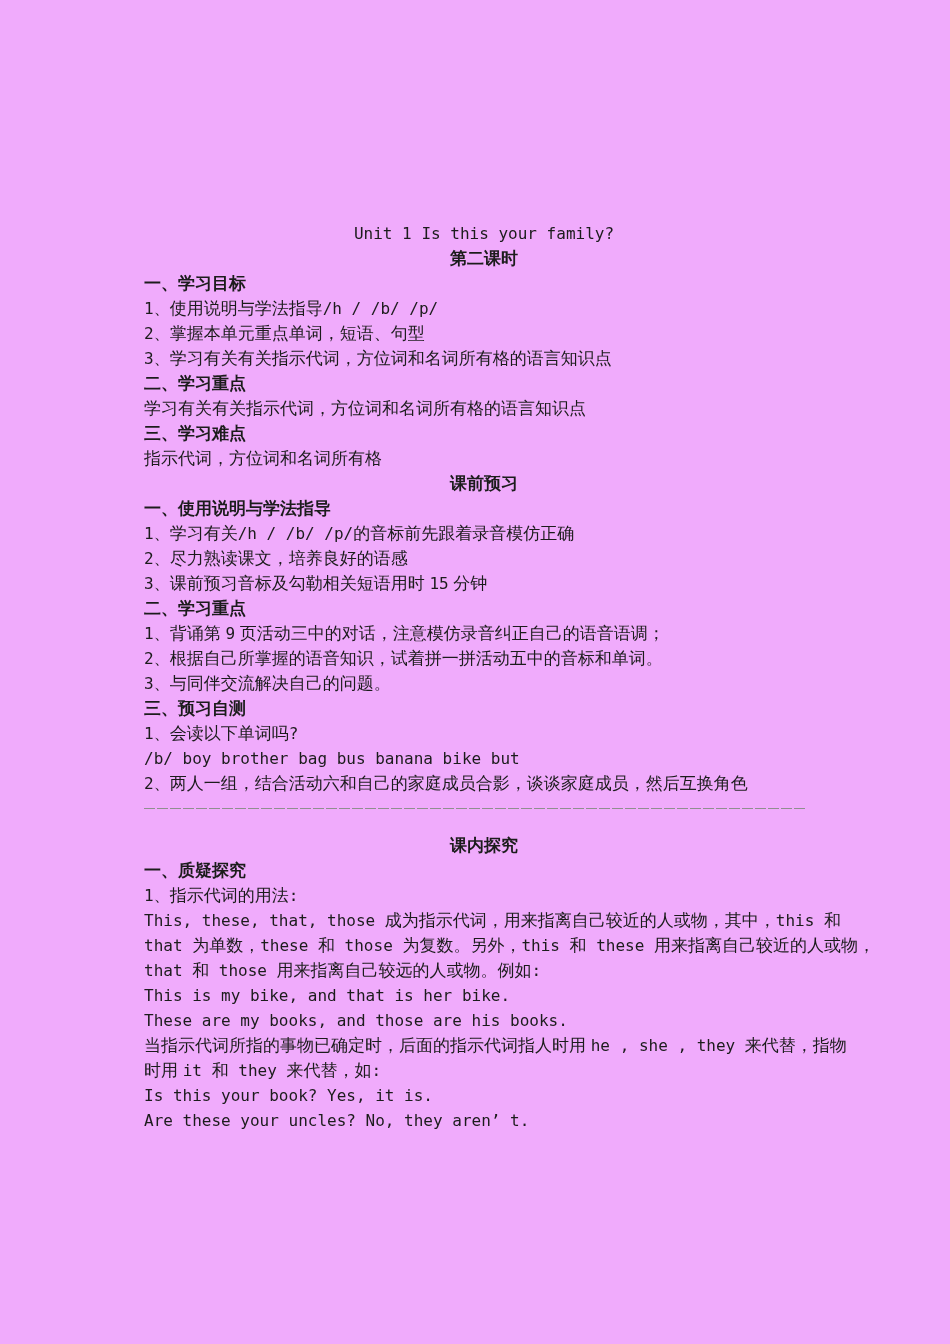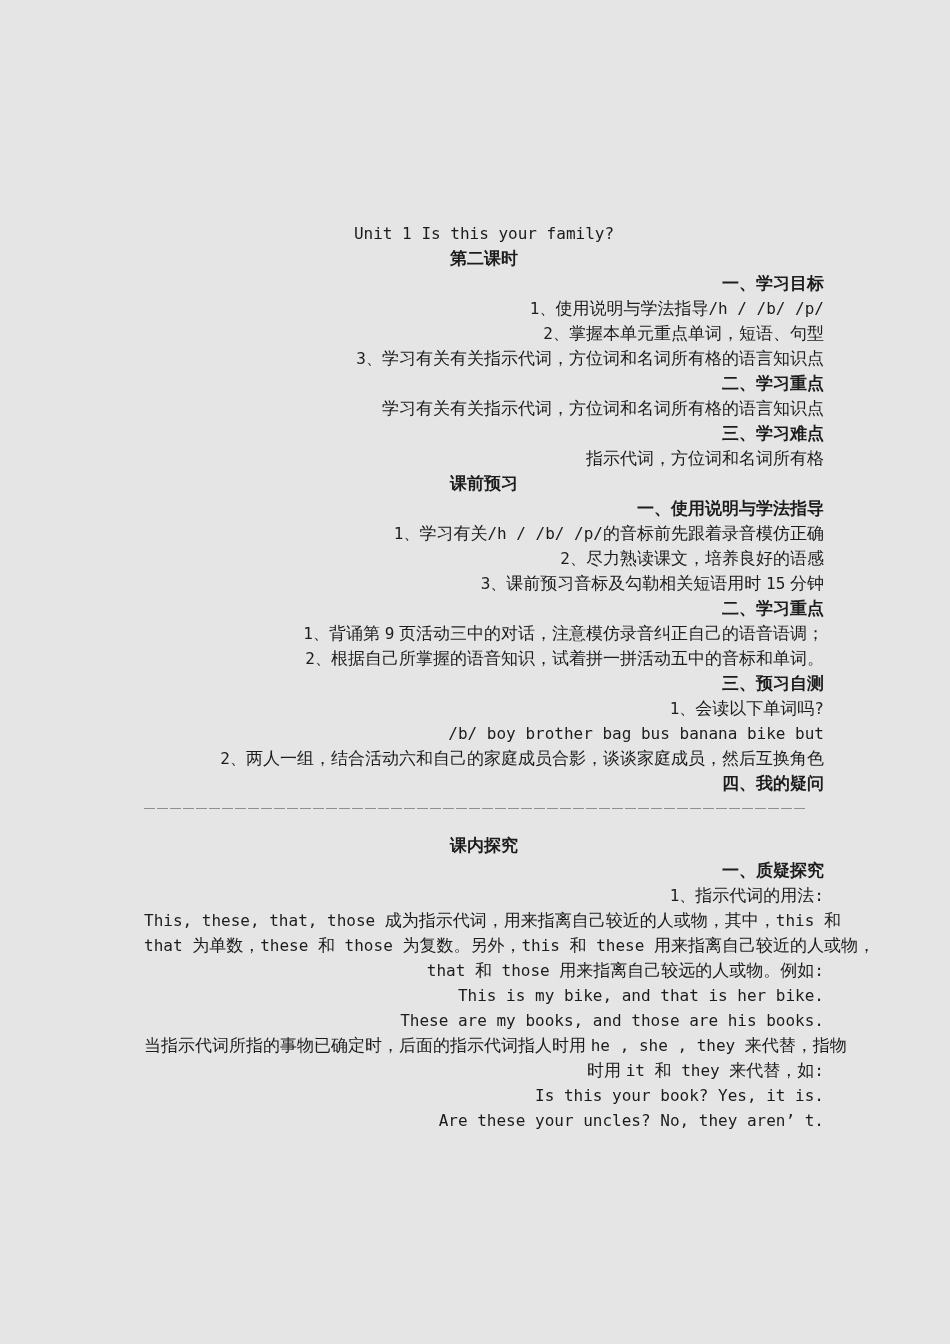--- a/index.html
+++ b/index.html
@@ -5,37 +5,37 @@
 <style>
   html, body {
     margin: 0;
     padding: 0;
     background: #ffffff;
   }
   .page {
     position: relative;
     width: 950px;
     height: 1344px;
-    background: #e5e5e5;
+    background: #f0abfc;
     overflow: hidden;
   }
   .content {
     position: absolute;
     left: 144px;
     top: 221px;
     width: 680px;
     color: #1c1c1c;
   }
   .line {
     font-family: "Liberation Sans", "DejaVu Sans", sans-serif;
     font-size: 17px;
     line-height: 25px;
     height: 25px;
     white-space: nowrap;
-    text-align: right;
+    text-align: left;
   }
   .line.center { text-align: center; }
   .line.bold { font-weight: 700; }
   .mono {
     font-family: "DejaVu Sans Mono", "Liberation Mono", monospace;
     font-size: 16px;
   }
   .cjk {
     font-family: "Liberation Sans", "DejaVu Sans", sans-serif;
   }
@@ -62,25 +62,25 @@
       <div class="line bold"><span class="cjk">三、学习难点</span></div>
       <div class="line"><span class="cjk">指示代词，方位词和名词所有格</span></div>
       <div class="line center bold"><span class="cjk">课前预习</span></div>
       <div class="line bold"><span class="cjk">一、使用说明与学法指导</span></div>
       <div class="line"><span class="mono">1、</span><span class="cjk">学习有关</span><span class="mono">/h / /b/ /p/</span><span class="cjk">的音标前先跟着录音模仿正确</span></div>
       <div class="line"><span class="mono">2、</span><span class="cjk">尽力熟读课文，培养良好的语感</span></div>
       <div class="line"><span class="mono">3、</span><span class="cjk">课前预习音标及勾勒相关短语用时 </span><span class="mono">15</span><span class="cjk"> 分钟</span></div>
       <div class="line bold"><span class="cjk">二、学习重点</span></div>
       <div class="line"><span class="mono">1、</span><span class="cjk">背诵第 </span><span class="mono">9</span><span class="cjk"> 页活动三中的对话，注意模仿录音纠正自己的语音语调；</span></div>
       <div class="line"><span class="mono">2、</span><span class="cjk">根据自己所掌握的语音知识，试着拼一拼活动五中的音标和单词。</span></div>
+      <div class="line"><span class="mono">3、</span><span class="cjk">与同伴交流解决自己的问题。</span></div>
       <div class="line bold"><span class="cjk">三、预习自测</span></div>
       <div class="line"><span class="mono">1、</span><span class="cjk">会读以下单词吗</span><span class="mono">?</span></div>
       <div class="line"><span class="mono">/b/ boy brother bag bus banana bike but</span></div>
       <div class="line"><span class="mono">2、</span><span class="cjk">两人一组，结合活动六和自己的家庭成员合影，谈谈家庭成员，然后互换角色</span></div>
-      <div class="line bold"><span class="cjk">四、我的疑问</span></div>
       <div class="line">
         <div class="rule"></div>
       </div>
       <div class="line center bold"><span class="cjk">课内探究</span></div>
       <div class="line bold"><span class="cjk">一、质疑探究</span></div>
       <div class="line"><span class="mono">1、</span><span class="cjk">指示代词的用法</span><span class="mono">:</span></div>
       <div class="line"><span class="mono">This, these, that, those </span><span class="cjk">成为指示代词，用来指离自己较近的人或物，其中，</span><span class="mono">this </span><span class="cjk">和</span></div>
       <div class="line"><span class="mono">that </span><span class="cjk">为单数，</span><span class="mono">these </span><span class="cjk">和</span><span class="mono"> those </span><span class="cjk">为复数。另外，</span><span class="mono">this </span><span class="cjk">和</span><span class="mono"> these </span><span class="cjk">用来指离自己较近的人或物，</span></div>
       <div class="line"><span class="mono">that </span><span class="cjk">和</span><span class="mono"> those </span><span class="cjk">用来指离自己较远的人或物。例如</span><span class="mono">:</span></div>
       <div class="line"><span class="mono">This is my bike, and that is her bike.</span></div>

